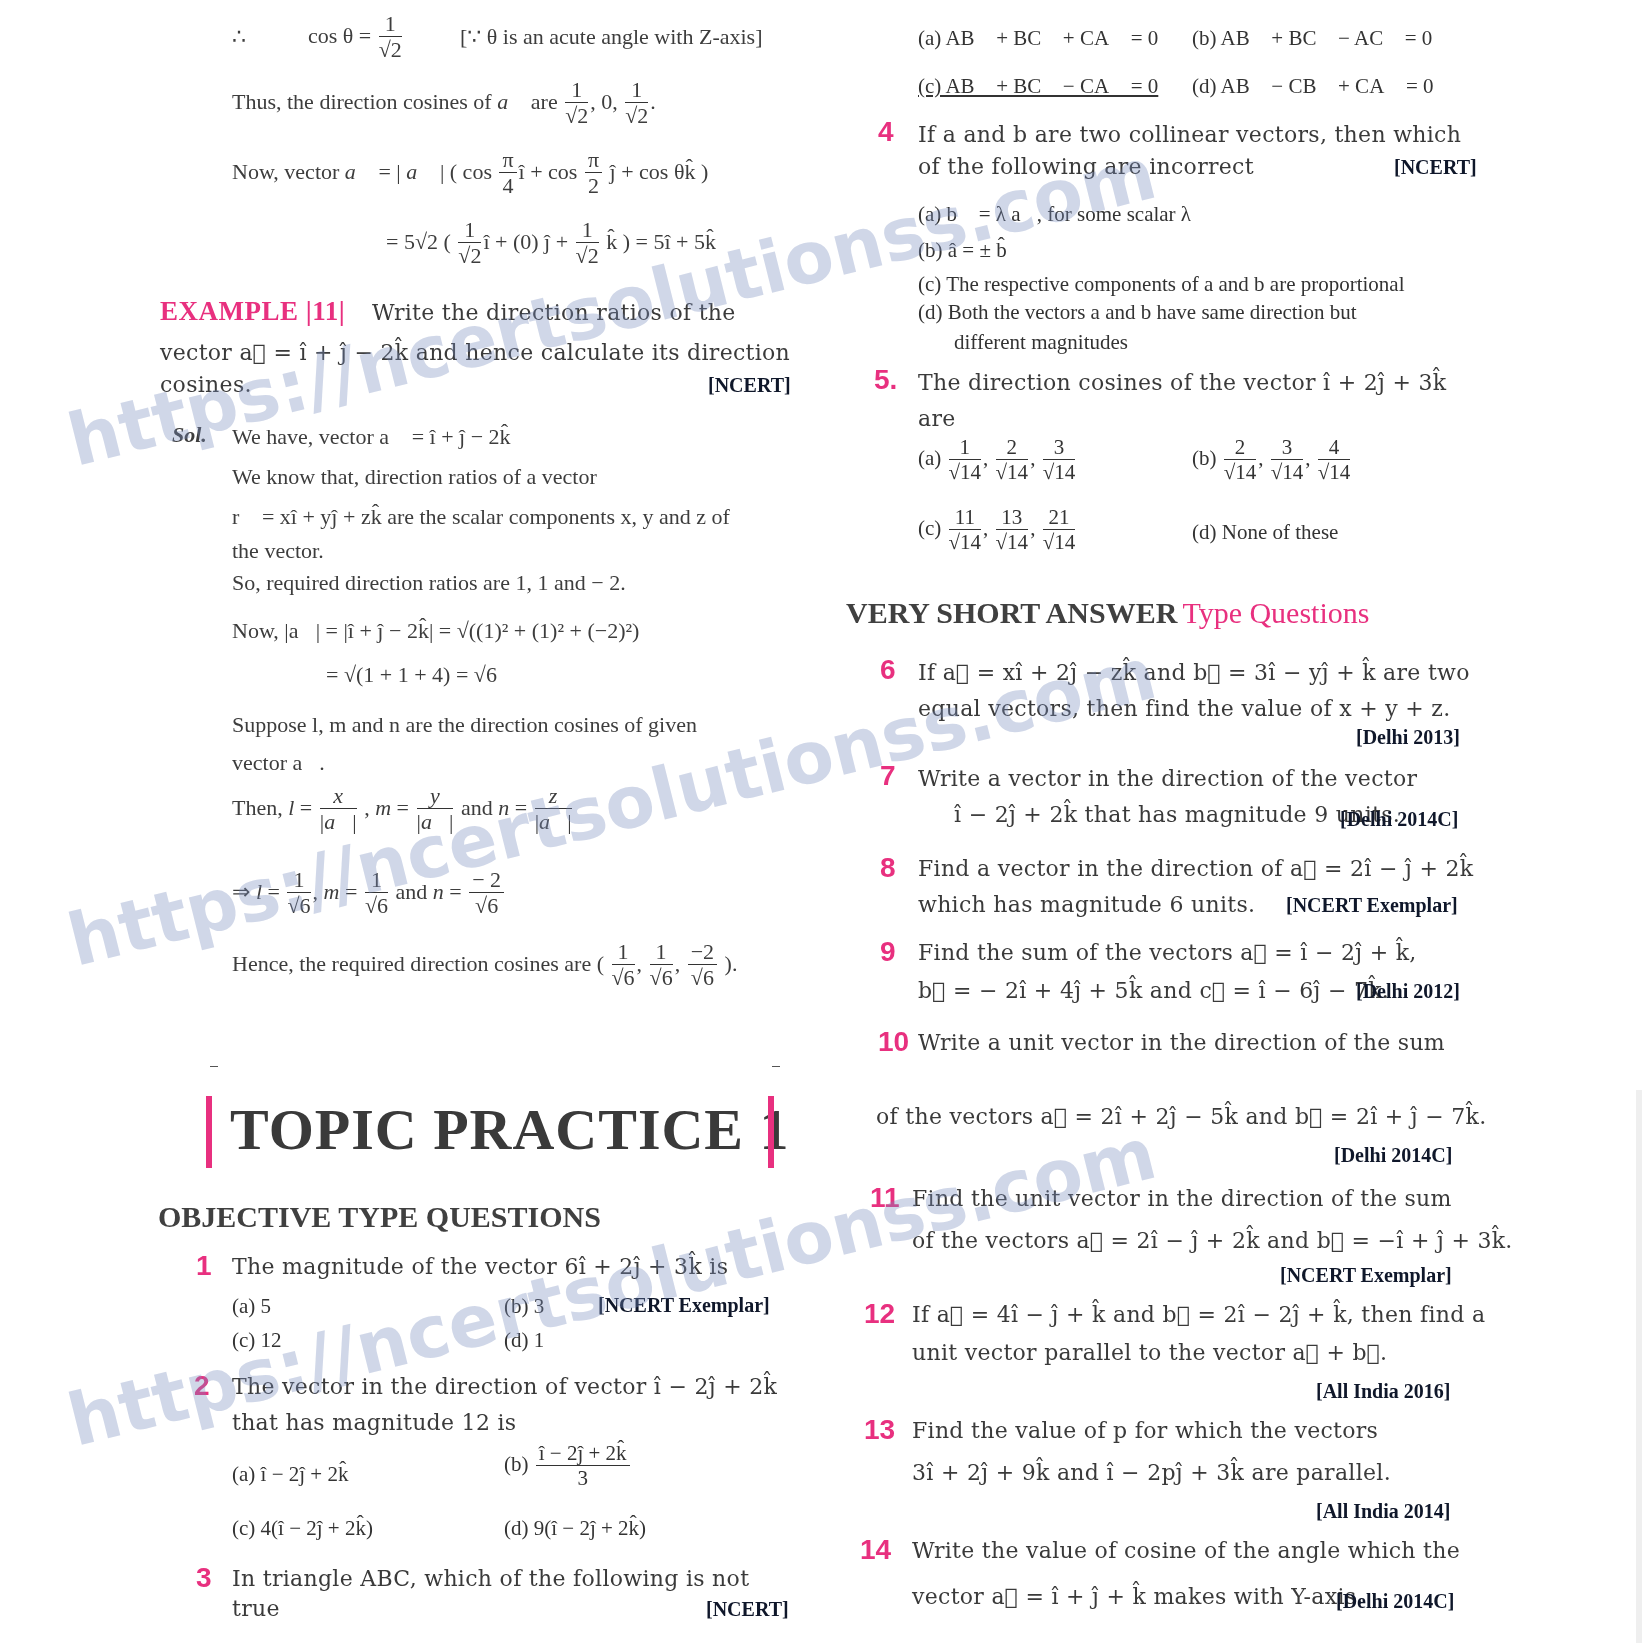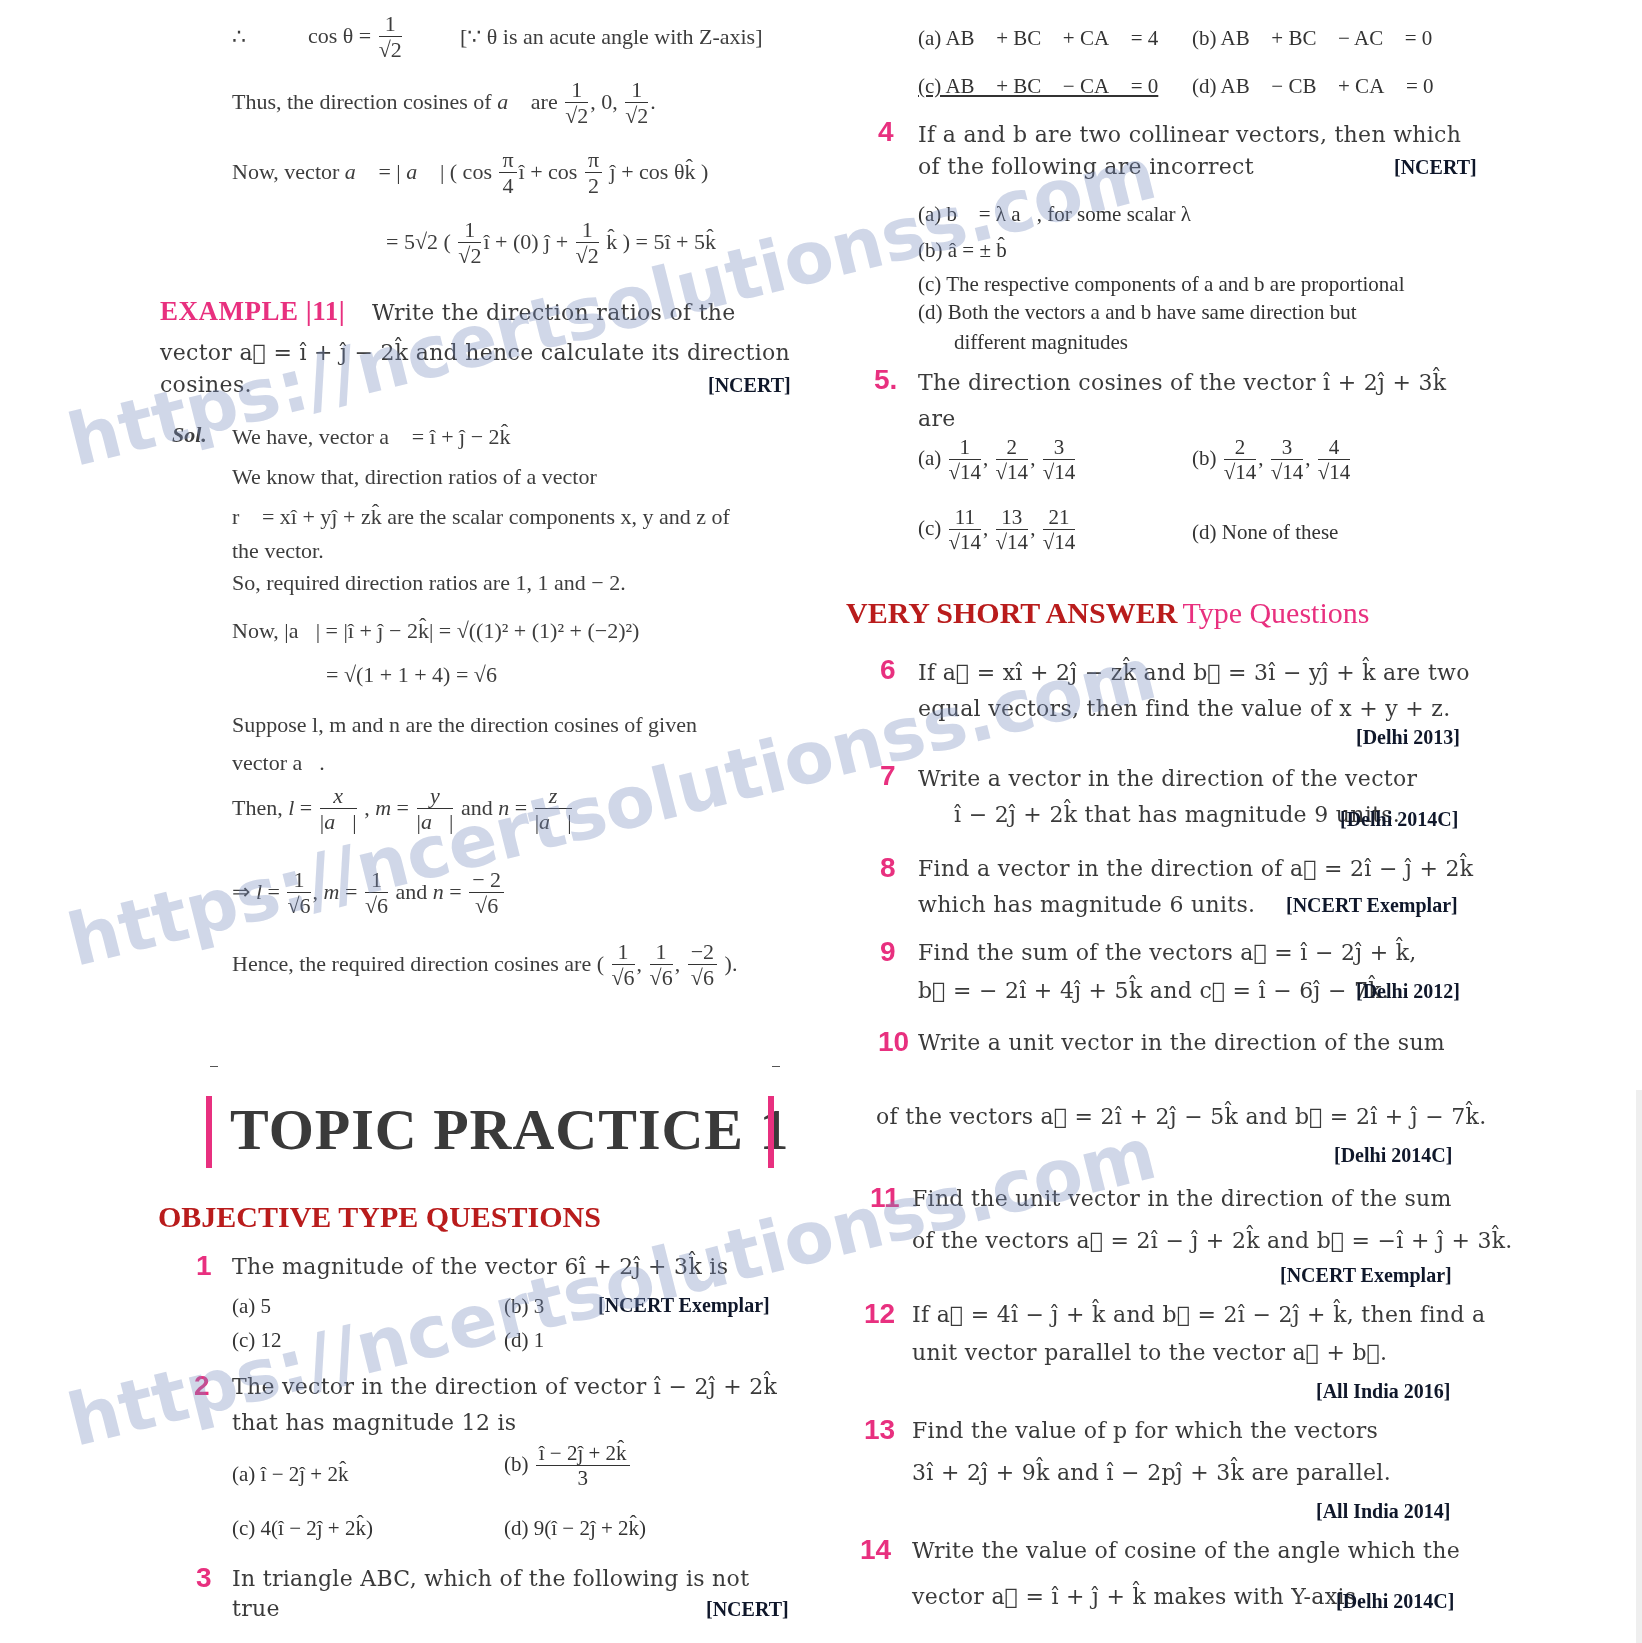--- a/index.html
+++ b/index.html
@@ -9,21 +9,21 @@
   }
   .abs { position:absolute; white-space:nowrap; }
   .math { font-family:"Liberation Serif", serif; font-size:22px; }
   .it { font-style:italic; }
   .bold { font-weight:bold; }
   .src { font-family:"Liberation Serif", serif; font-weight:bold; font-size:20px; color:#0f172a; }
   .qnum { font-family:"Liberation Sans", sans-serif; font-size:28px; color:#e8307f; font-weight:bold; }
   .qtext { font-size:22px; color:#3a3a3a; letter-spacing:0.3px; }
   .opt { font-family:"Liberation Serif", serif; font-size:21px; color:#333; }
   .heading-ex { font-family:"Liberation Serif", serif; font-size:27px; color:#e8307f; font-weight:bold; letter-spacing:0.5px; }
-  .section-h { font-family:"Liberation Serif", serif; font-size:30px; color:#b91c1c; font-weight:bold; }
+  .section-h { font-family:"Liberation Serif", serif; font-size:30px; color:#404040; font-weight:bold; }
   .section-h2 { font-family:"Liberation Serif", serif; font-size:30px; color:#e8307f; }
   .topic-title { font-family:"Liberation Serif", serif; font-size:58px; font-weight:bold; color:#3a3a3a; letter-spacing:1px; }
   .pink-bar { position:absolute; width:6px; background:#e8307f; }
   .watermark {
     position:absolute; font-family:"DejaVu Sans", sans-serif; font-weight:bold; font-size:72px;
     color:rgba(120,140,190,0.35); transform:rotate(-14deg); transform-origin:left center; white-space:nowrap;
     pointer-events:none;
   }
   .frac { display:inline-block; vertical-align:middle; text-align:center; margin:0 2px; }
   .frac .n { display:block; border-bottom:1.5px solid #333; padding:0 3px; line-height:1.1; }
@@ -94,21 +94,21 @@
   <span class="abs opt" style="left:504px;top:1516px;">(d) 9(î − 2ĵ + 2k̂)</span>
 
   <span class="abs qnum" style="left:196px;top:1562px;">3</span>
   <span class="abs qtext" style="left:232px;top:1566px;">In triangle ABC, which of the following is not</span>
   <span class="abs qtext" style="left:232px;top:1596px;">true</span>
   <span class="abs src" style="left:706px;top:1598px;">[NCERT]</span>
 </div>
 
 <div>
 
-  <span class="abs opt" style="left:918px;top:26px;">(a) AB⃗ + BC⃗ + CA⃗ = 4</span>
+  <span class="abs opt" style="left:918px;top:26px;">(a) AB⃗ + BC⃗ + CA⃗ = 0</span>
   <span class="abs opt" style="left:1192px;top:26px;">(b) AB⃗ + BC⃗ − AC⃗ = 0</span>
   <span class="abs opt" style="left:918px;top:74px;text-decoration:underline;">(c) AB⃗ + BC⃗ − CA⃗ = 0</span>
   <span class="abs opt" style="left:1192px;top:74px;">(d) AB⃗ − CB⃗ + CA⃗ = 0</span>
 
   <span class="abs qnum" style="left:878px;top:116px;">4</span>
   <span class="abs qtext" style="left:918px;top:122px;">If a and b are two collinear vectors, then which</span>
   <span class="abs qtext" style="left:918px;top:154px;">of the following are incorrect</span>
   <span class="abs src" style="left:1394px;top:156px;">[NCERT]</span>
   <span class="abs opt" style="left:918px;top:202px;">(a)  b⃗ = λ a⃗, for some scalar λ</span>
   <span class="abs opt" style="left:918px;top:238px;">(b)  â = ± b̂</span>

